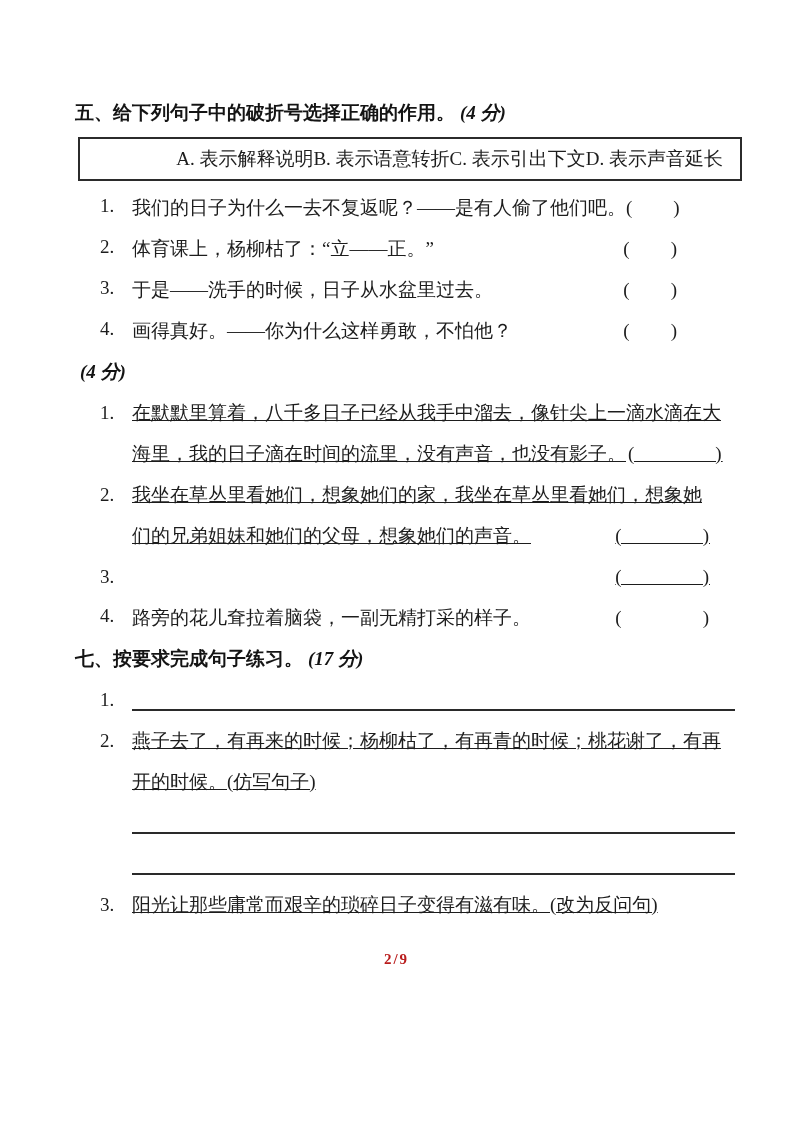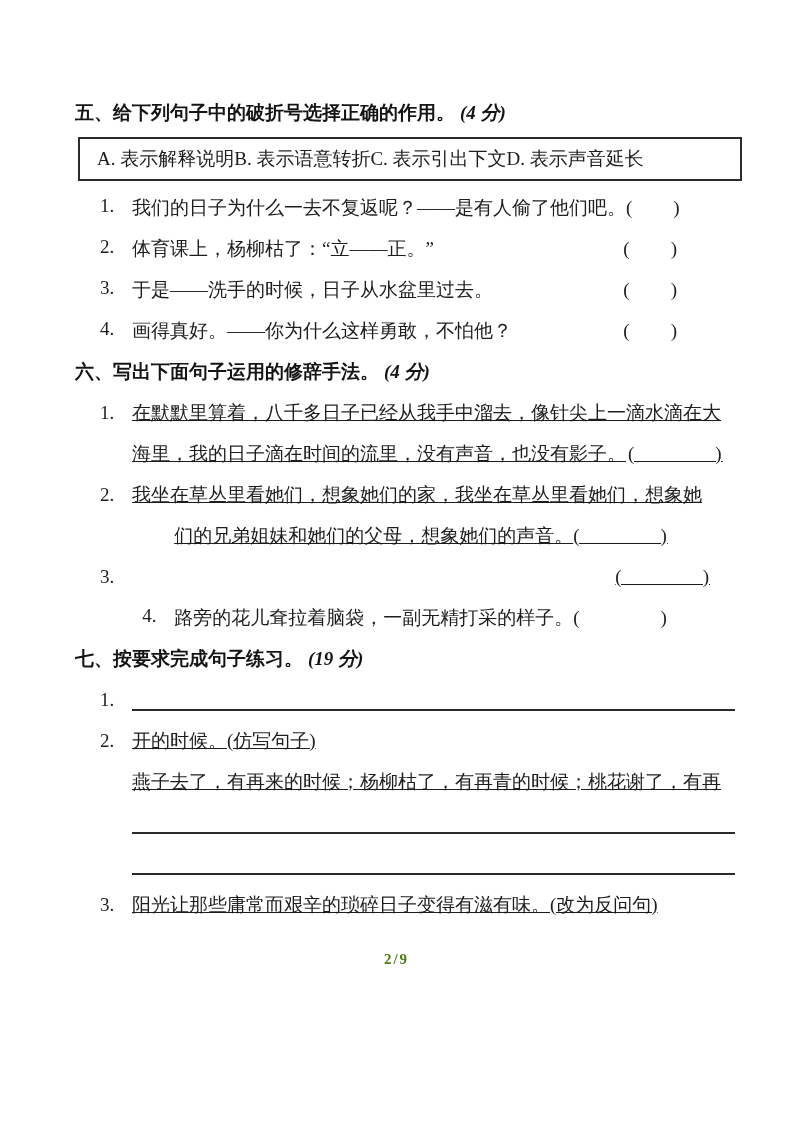--- a/index.html
+++ b/index.html
@@ -34,49 +34,49 @@
     font-style:italic;
   }
   .options-box {
     margin-left:3px;
     margin-top:4px;
     width:664px;
     height:44px;
     border:2px solid #2b2b2b;
     display:flex;
     align-items:center;
-    justify-content:flex-start;
+    justify-content:flex-end;
     padding:0 17px;
     font-size:19px;
     white-space:nowrap;
   }
   .items { margin-top:6px; }
   .q-item { padding-left:25px; }
   .q-row { display:flex; }
   .q-num { width:32px; flex:none; }
   .q-text-col { flex:1; min-width:0;text-decoration:underline; }
   .sp-between { justify-content:space-between; padding-right:62px; }
-  .six-between { justify-content:center; padding-right:30px; }
+  .six-between { justify-content:space-between; padding-right:30px; }
   .paren-only { justify-content:flex-end; padding-right:30px; }
   .paren { letter-spacing:1px; }
   .inline-paren { margin-left:2px; }
   .answer-line { height:41px; position:relative; }
   .answer-line .rule {
     position:absolute;
     left:0; right:5px; bottom:9px;
     border-bottom:2px solid #2a2a2a;
   }
   .footer {
     margin-top:26px;
     margin-left:-22px;
     text-align:center;
     font-size:15px;
     font-weight:700;
     letter-spacing:2px;
-    color:#4d7c0f;
+    color:#b91c1c;
   }
 </style>
 </head>
 <body>
 
 <div class="page">
 
   <div class="section">
     <div class="line sec-heading">
       <span>五、给下列句子中的破折号选择正确的作用。</span>
@@ -125,21 +125,20 @@
             <span>画得真好。——你为什么这样勇敢，不怕他？</span>
           </span>
           <span class="paren">(　　)</span>
         </div>
       </div>
     </div>
   </div>
 
   <div class="section">
     <div class="line sec-heading">
-      <span>六、写出下面句子运用的修辞手法。</span>
       <span class="points">(4 分)</span>
     </div>
 
     <div>
 
       <div class="q-item">
         <div class="q-row">
           <span class="line q-num">1.</span>
           <div class="q-text-col">
             <div class="line">在默默里算着，八千多日子已经从我手中溜去，像针尖上一滴水滴在大</div>
@@ -183,42 +182,42 @@
           </span>
           <span class="paren">(　　　　)</span>
         </div>
       </div>
     </div>
   </div>
 
   <div class="section">
     <div class="line sec-heading">
       <span>七、按要求完成句子练习。</span>
-      <span class="points">(19 分)</span>
+      <span class="points">(17 分)</span>
     </div>
 
     <div>
 
       <div class="q-item">
         <div class="q-row">
           <span class="line q-num">1.</span>
           <div class="q-text-col">
             <div class="answer-line">
               <div class="rule"></div>
             </div>
           </div>
         </div>
       </div>
 
       <div class="q-item">
         <div class="q-row">
           <span class="line q-num">2.</span>
           <div class="q-text-col">
+            <div class="line">燕子去了，有再来的时候；杨柳枯了，有再青的时候；桃花谢了，有再</div>
             <div class="line">开的时候。(仿写句子)</div>
-            <div class="line">燕子去了，有再来的时候；杨柳枯了，有再青的时候；桃花谢了，有再</div>
             <div class="answer-line">
               <div class="rule"></div>
             </div>
             <div class="answer-line">
               <div class="rule"></div>
             </div>
           </div>
         </div>
       </div>
 

